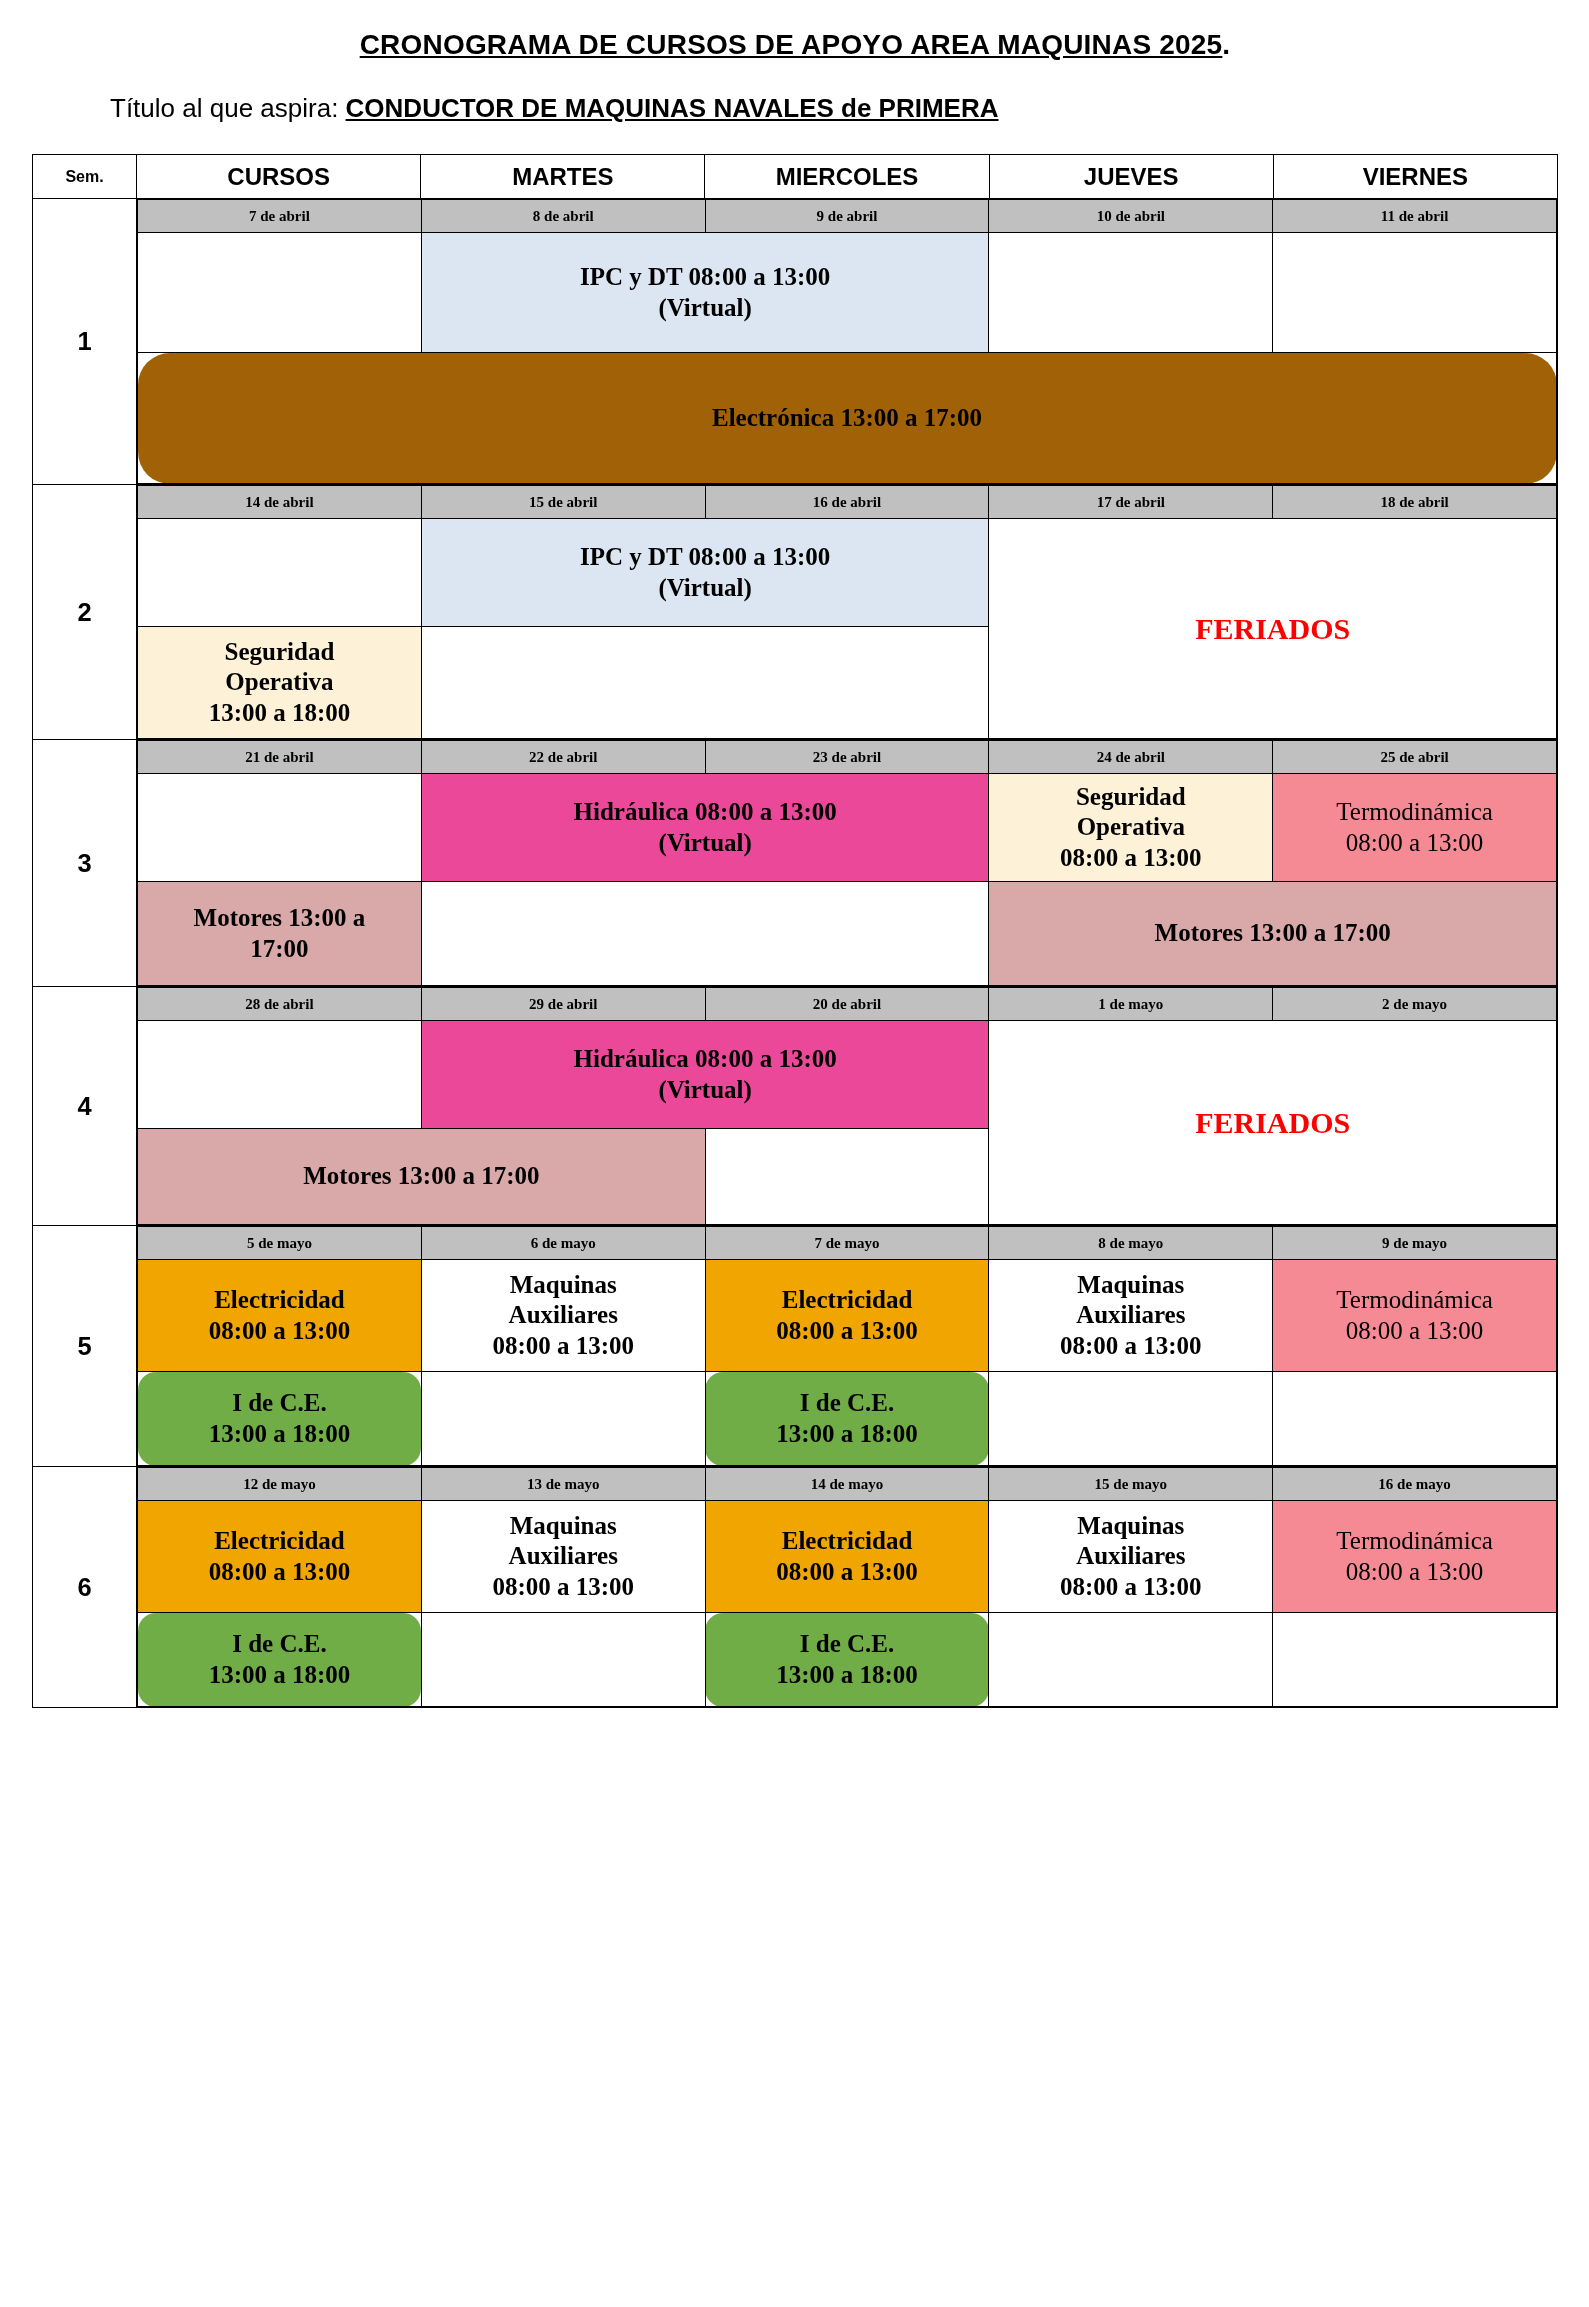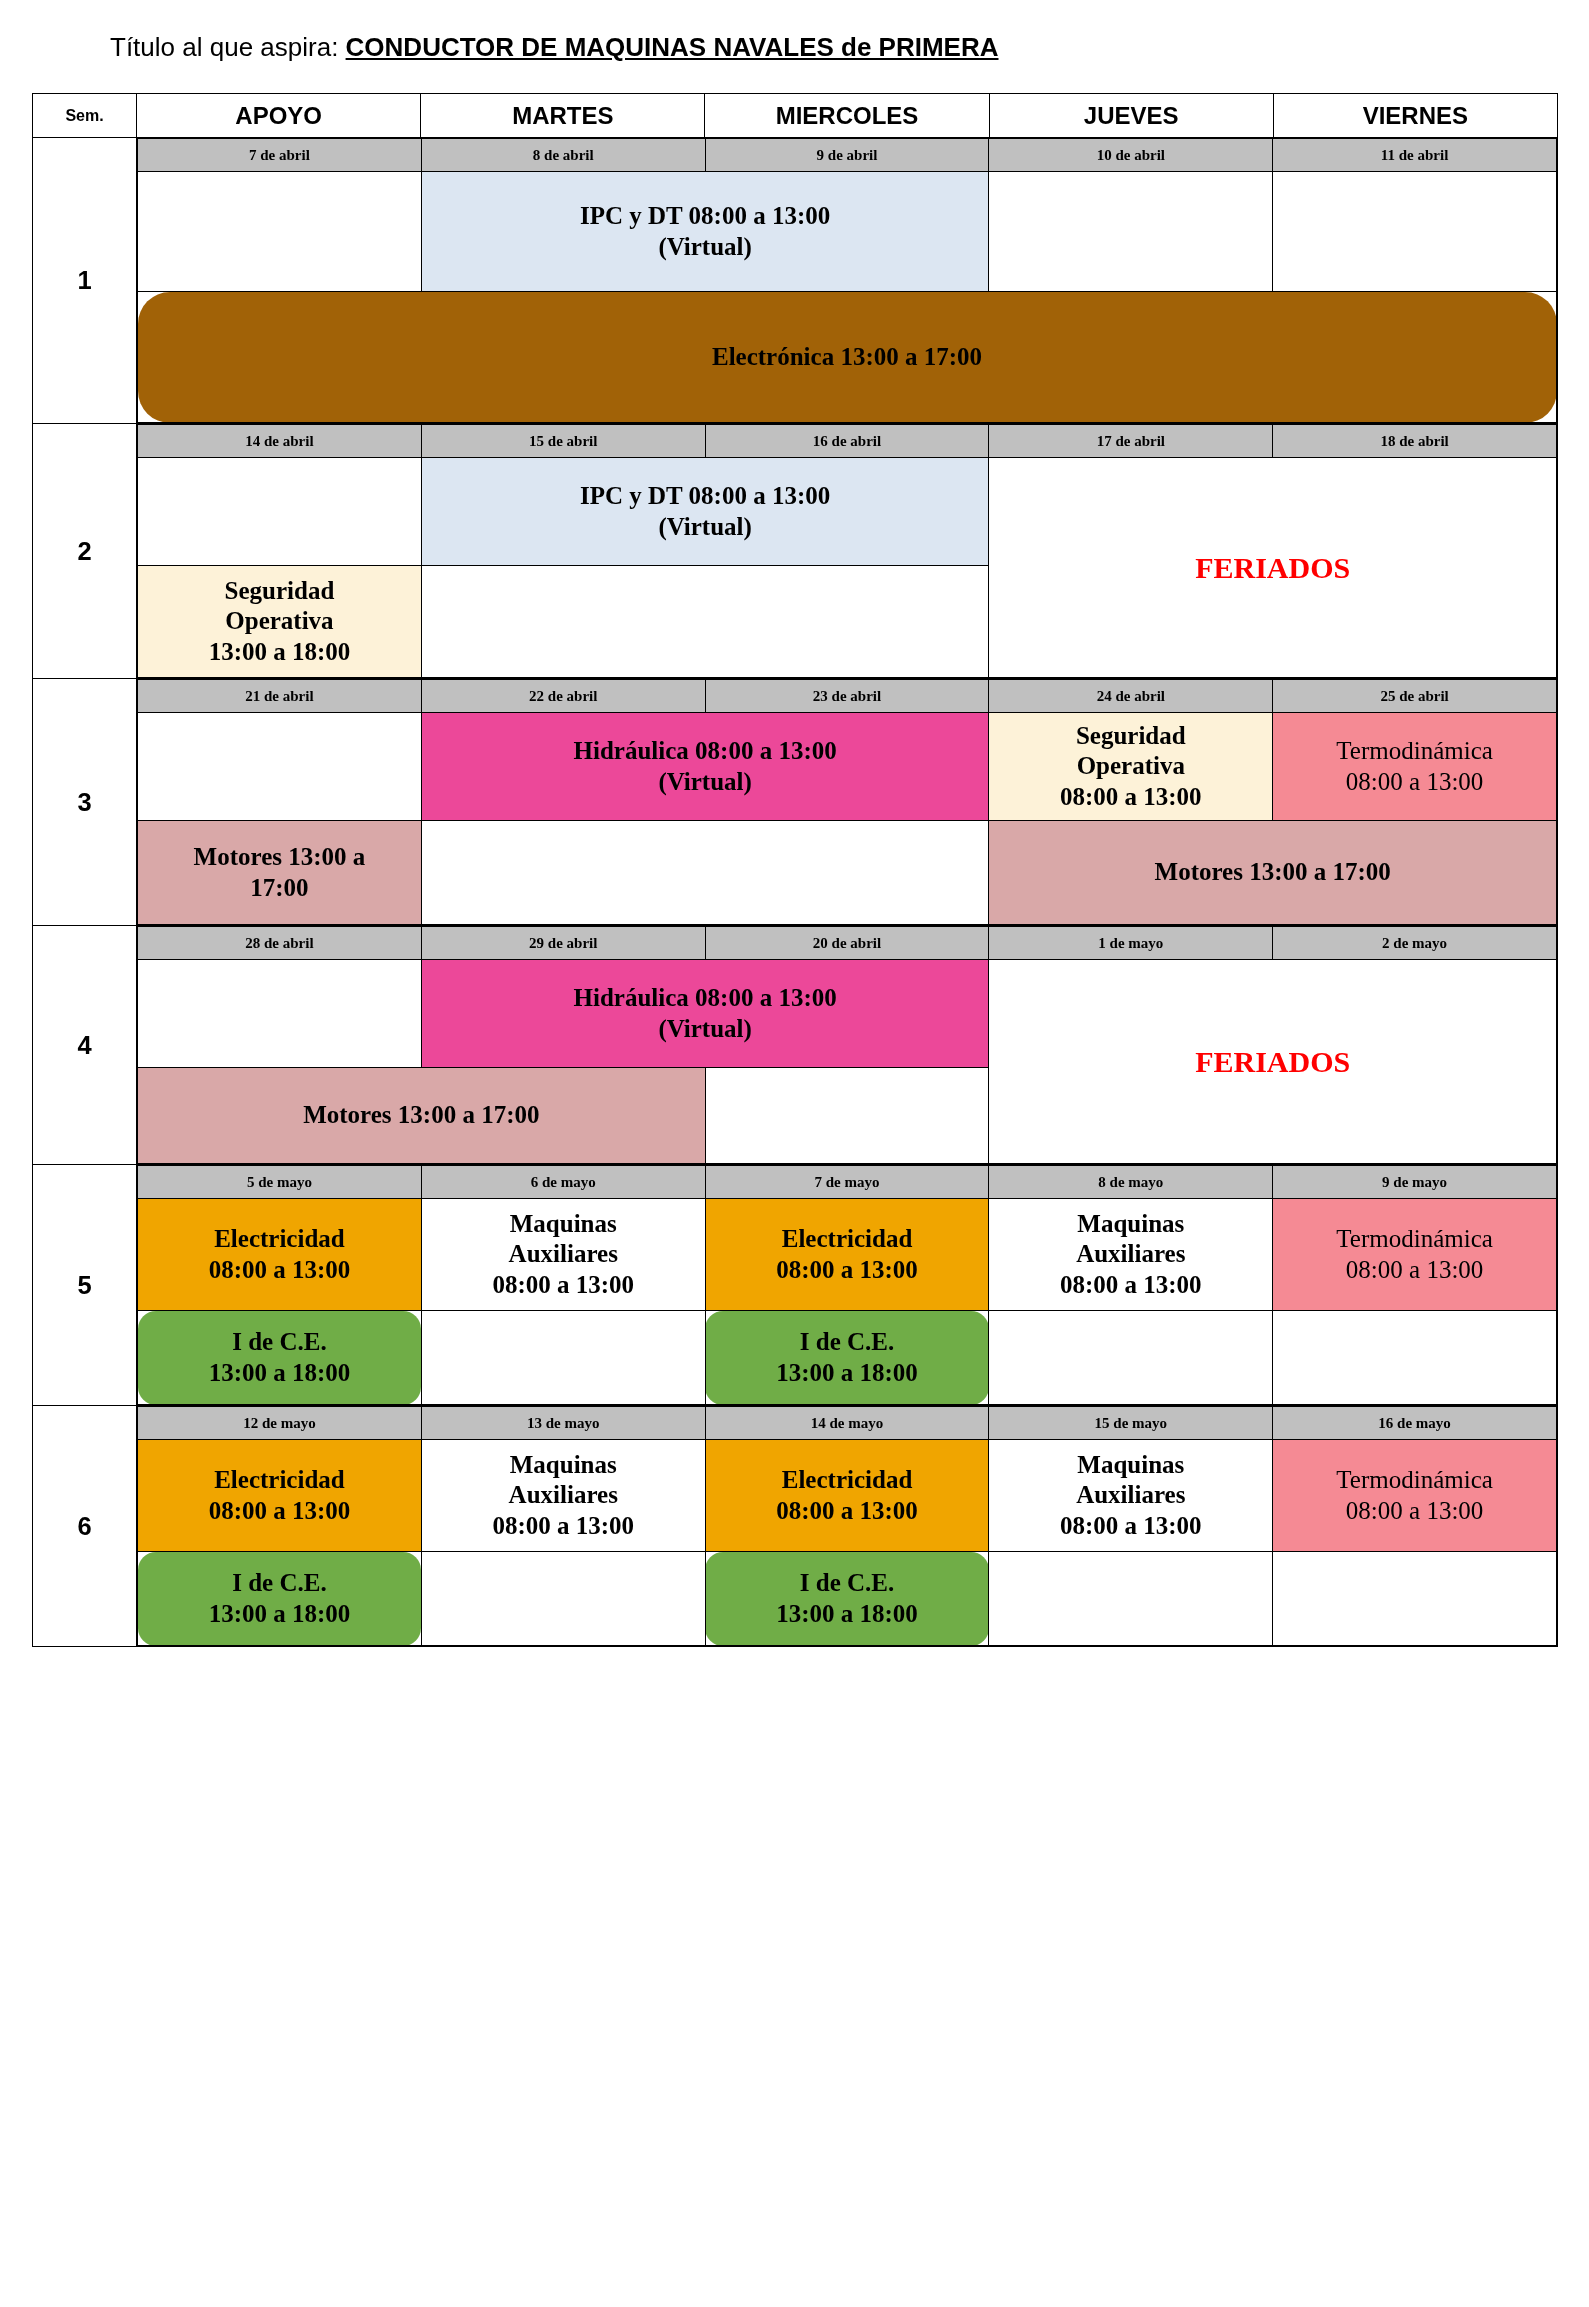--- a/index.html
+++ b/index.html
@@ -115,38 +115,39 @@
     font-size: 30px;
     text-align: center;
   }
   .cellpad { padding: 6.4px 4.8px; }
 </style>
 </head>
 <body>
 
 <div class="page">
 
+  <div class="title"><span class="u">CRONOGRAMA DE CURSOS DE APOYO AREA MAQUINAS 2025</span><span>.</span></div>
 
   <div class="subline"><span>Título al que aspira: </span><span class="u b">CONDUCTOR DE MAQUINAS NAVALES de PRIMERA</span></div>
 
 
   <table class="sched">
     <colgroup>
       <col style="width:104px">
       <col style="width:284px">
       <col style="width:284px">
       <col style="width:284px">
       <col style="width:284px">
       <col style="width:284px">
     </colgroup>
 
     <tbody>
         <tr>
       <th class="hdr-sem">Sem.</th>
-      <th class="hdr-day">APOYO</th>
+      <th class="hdr-day">CURSOS</th>
       <th class="hdr-day">MARTES</th>
       <th class="hdr-day">MIERCOLES</th>
       <th class="hdr-day">JUEVES</th>
       <th class="hdr-day">VIERNES</th>
     </tr>
 
     <tr>
       <td class="semcell">1</td>
       <td colspan="5" style="padding:0;">
         <table class="wk">

